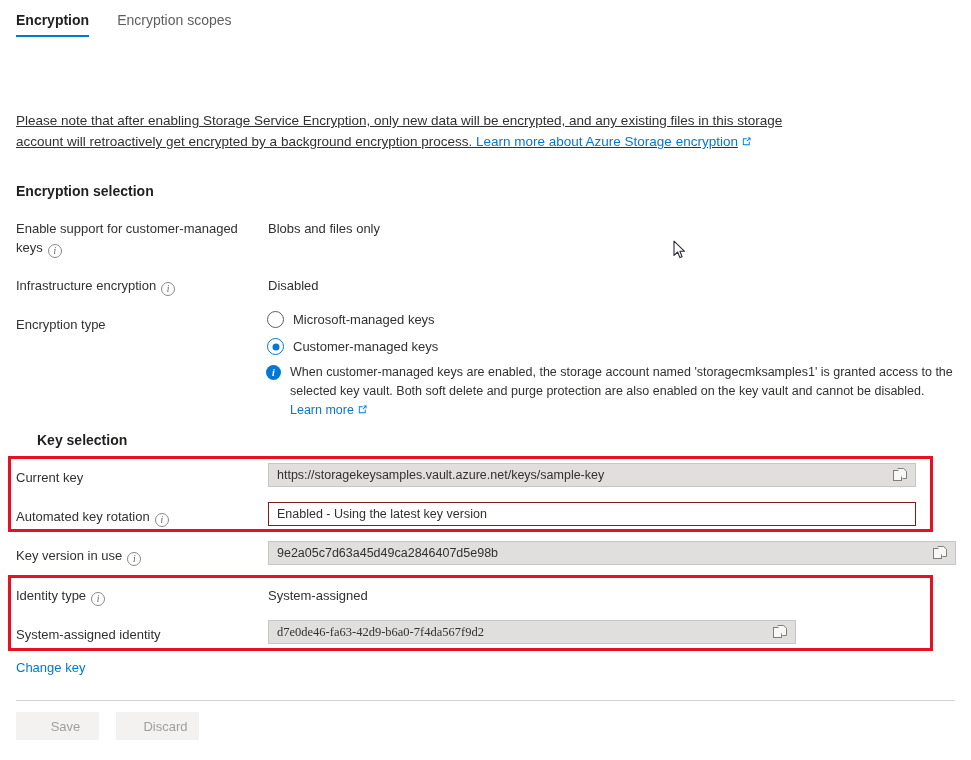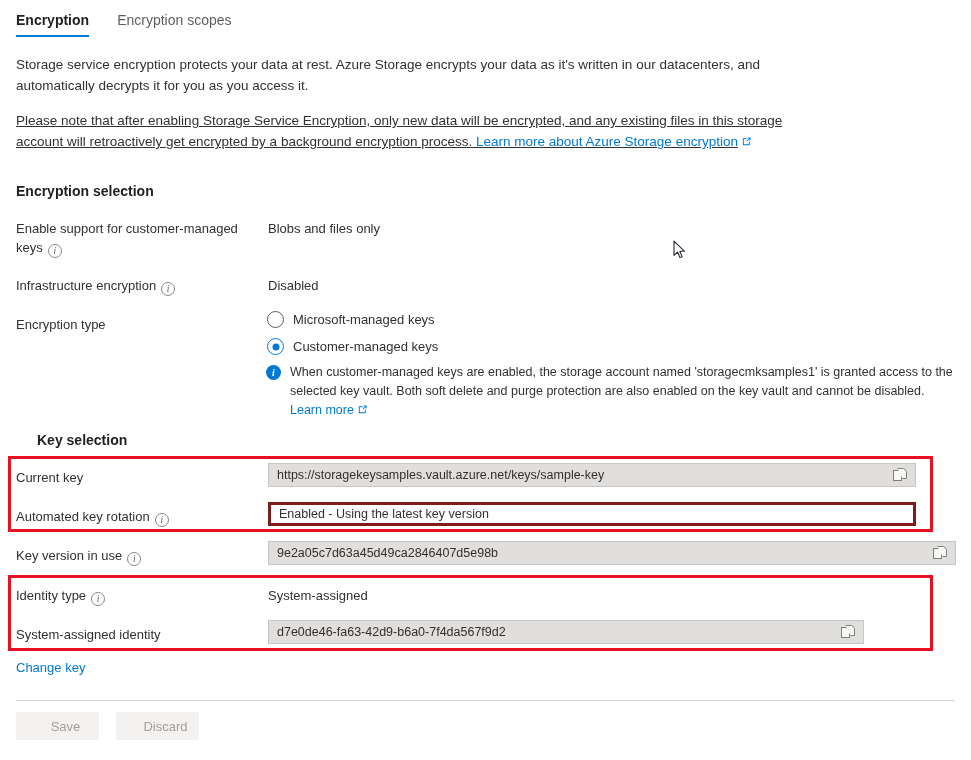--- a/index.html
+++ b/index.html
@@ -59,21 +59,21 @@
   .infobox-badge { flex: 0 0 auto; width: 15px; height: 15px; border-radius: 50%;
                    background: #0078d4; color: #fff; font-size: 10px; line-height: 15px;
                    text-align: center; font-weight: bold; font-family: "Liberation Serif", serif;
                    font-style: italic; margin-top: 2px; }
   .infobox-text { margin-left: 9px; font-size: 12.5px; line-height: 19px; color: #323130; }
 
   
   .field { position: absolute; height: 24px; display: flex; align-items: center;
            font-size: 12.5px; color: #323130; padding: 0 8px; }
   .field.readonly { background: #e1dfdd; border: 1px solid #c8c6c4; }
-  .field.editable { background: #ffffff; border: 3px solid #7f1d1d; }
+  .field.editable { background: #ffffff; border: 1px solid #7f1d1d; }
   .field .val { flex: 1 1 auto; overflow: hidden; white-space: nowrap;
                 text-overflow: ellipsis; }
   .copy-btn { flex: 0 0 auto; width: 14px; height: 14px; cursor: pointer;
               margin-left: 6px; opacity: .75; }
   .copy-btn svg { display: block; }
 
   
   .redbox { position: absolute; border: 3px solid #e81123; pointer-events: none; }
 
   
@@ -92,21 +92,20 @@
 
   <div class="tabbar">
     <div class="tab active">
       <span>Encryption</span>
     </div>
     <div class="tab">
       <span>Encryption scopes</span>
     </div>
   </div>
 
-  <div class="para" style="top:54px;">Storage service encryption protects your data at rest. Azure Storage encrypts your data as it's written in our datacenters, and automatically decrypts it for you as you access it.</div>
 
   <div class="para" style="top:110px;text-decoration:underline;">
     <span>Please note that after enabling Storage Service Encryption, only new data will be encrypted, and any existing files in this storage account will retroactively get encrypted by a background encryption process. </span><a class="link"><span>Learn more about Azure Storage encryption</span><span class="extlink-icon"><svg viewBox="0 0 12 12" width="11" height="11">
             <path d="M2 2.5h4.2v1H3v5.5h5.5V6h1v4H2z" fill="#0078d4"></path>
             <path d="M7.2 1.6h3.2v3.2h-.95V3.2L6.6 6.05 5.95 5.4 8.8 2.55H7.2z" fill="#0078d4"></path>
           </svg></span></a>
   </div>
 
   <div class="section-title" style="top:183px;">Encryption selection</div>
 
@@ -176,21 +175,21 @@
   </div>
 
   <div class="redbox" style="left:8px; top:575px; width:925px; height:76px;"></div>
 
   <div class="row-label" style="top:586px;">
     <span>Identity type</span><span class="info-icon">i</span>
   </div>
   <div class="row-value" style="left:268px; top:586px;">System-assigned</div>
 
   <div class="row-label" style="top:625px;">System-assigned identity</div>
-  <div class="field readonly" style="left:268px; top:620px; width:596px;">
+  <div class="field readonly" style="left:268px; top:620px; width:528px;font-family:Liberation Serif, serif;">
     <span class="val">d7e0de46-fa63-42d9-b6a0-7f4da567f9d2</span>
     <span class="copy-btn">
         <svg viewBox="0 0 14 14" width="14" height="14">
           <rect x="0.5" y="2.5" width="8" height="10" fill="#fff" stroke="#605e5c"></rect>
           <path d="M4.5 0.5h6.2l2.8 2.8v7.2h-4" fill="#fff" stroke="#605e5c"></path>
         </svg>
       </span>
   </div>
 
   <a class="link" style="position:absolute; left:16px; top:660px; font-size:13px;">

